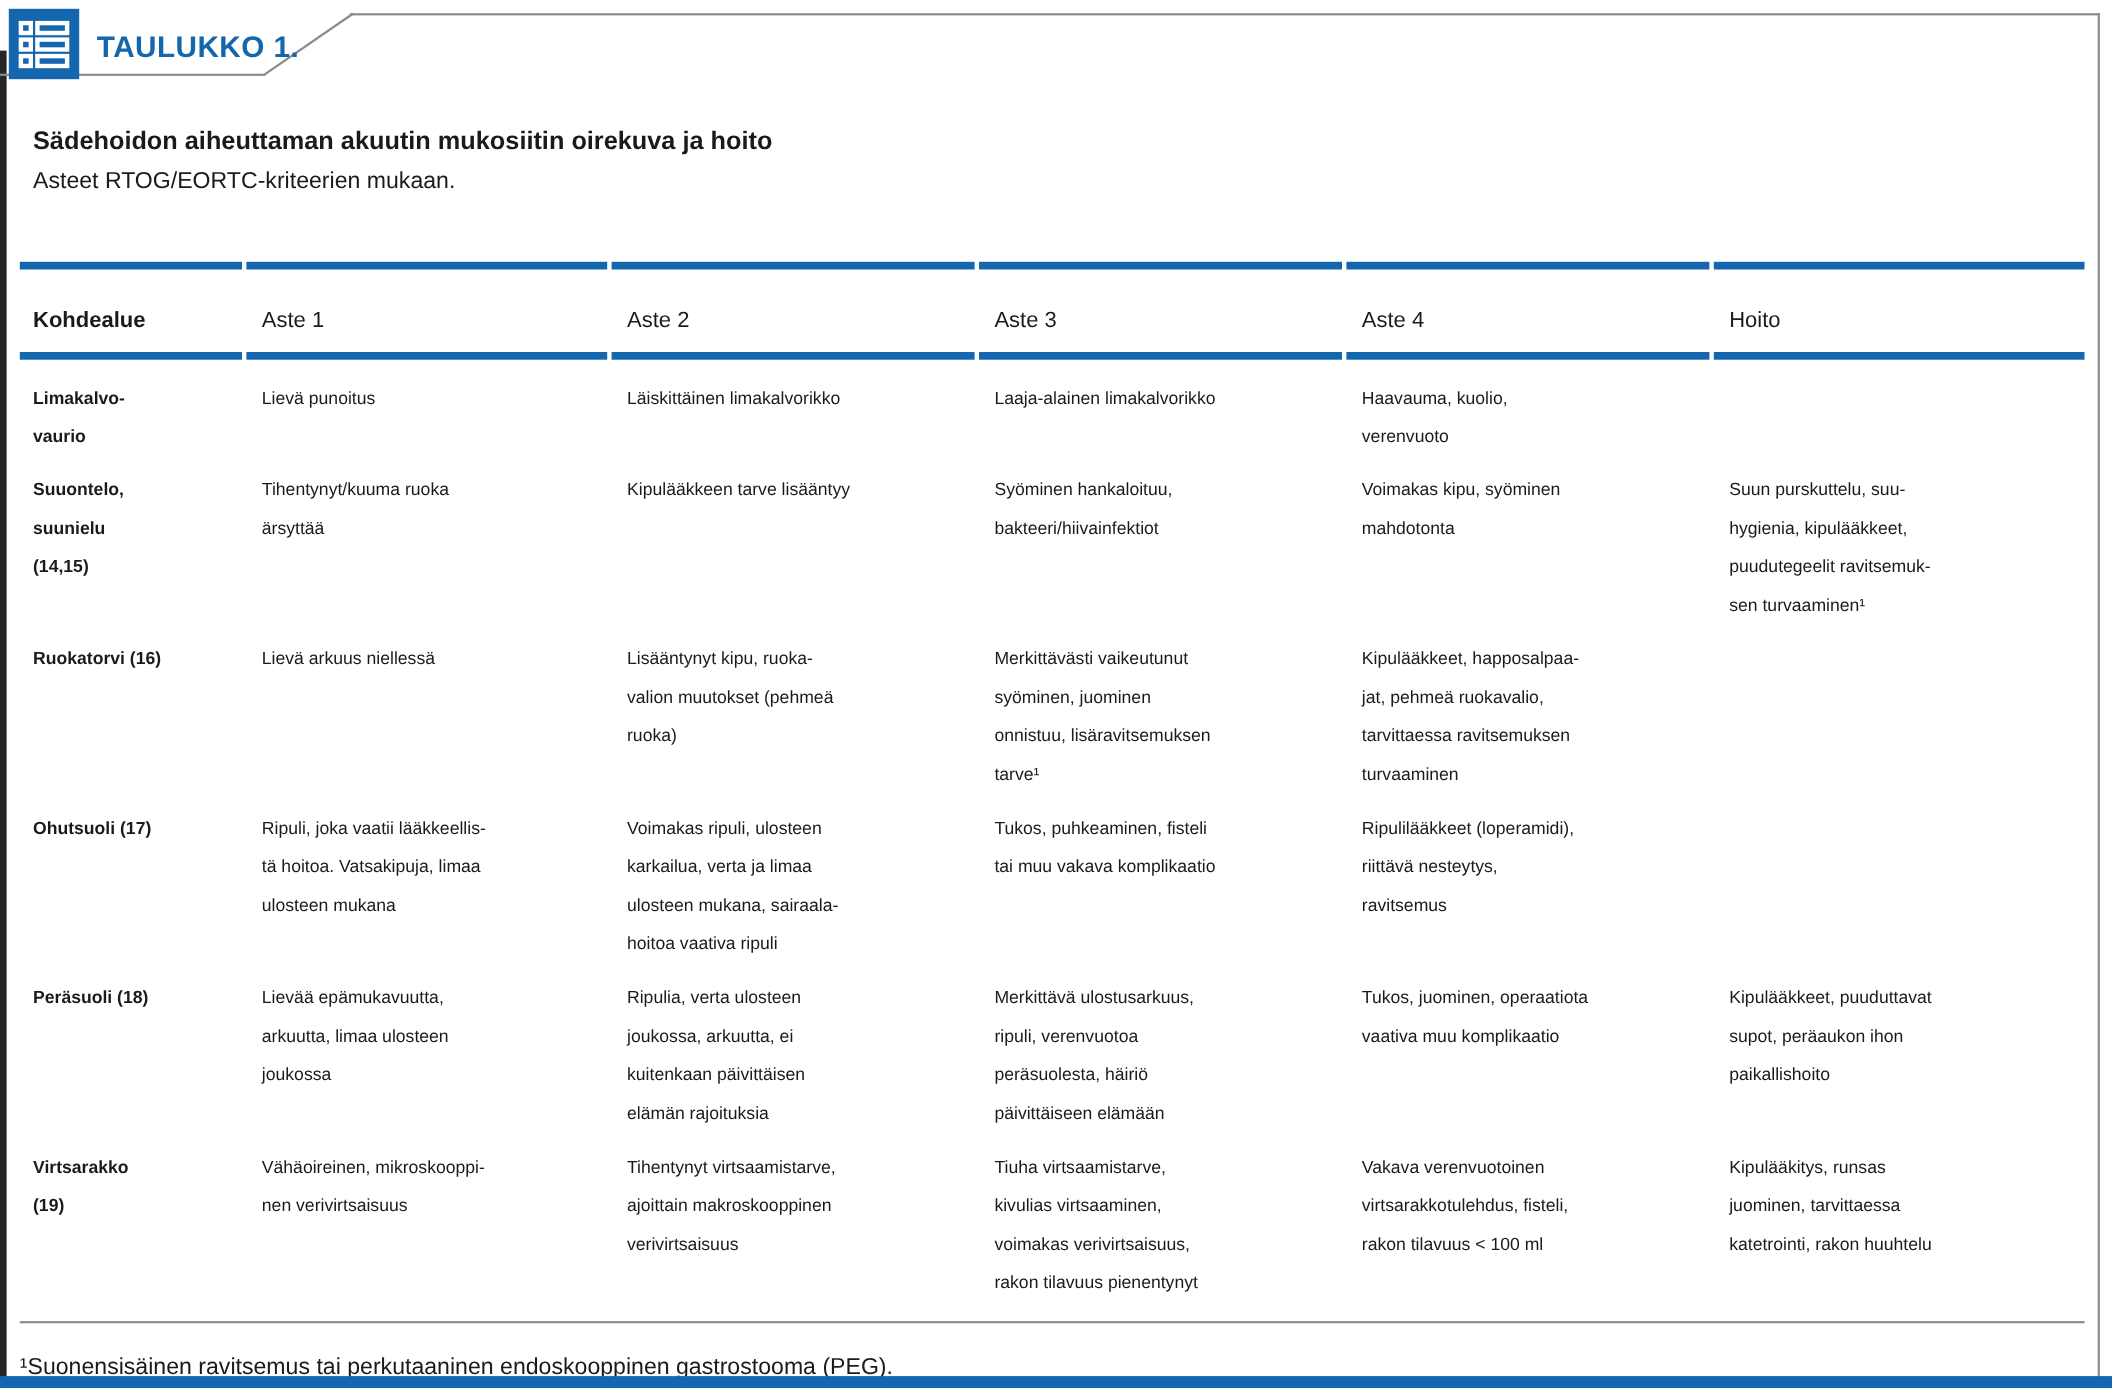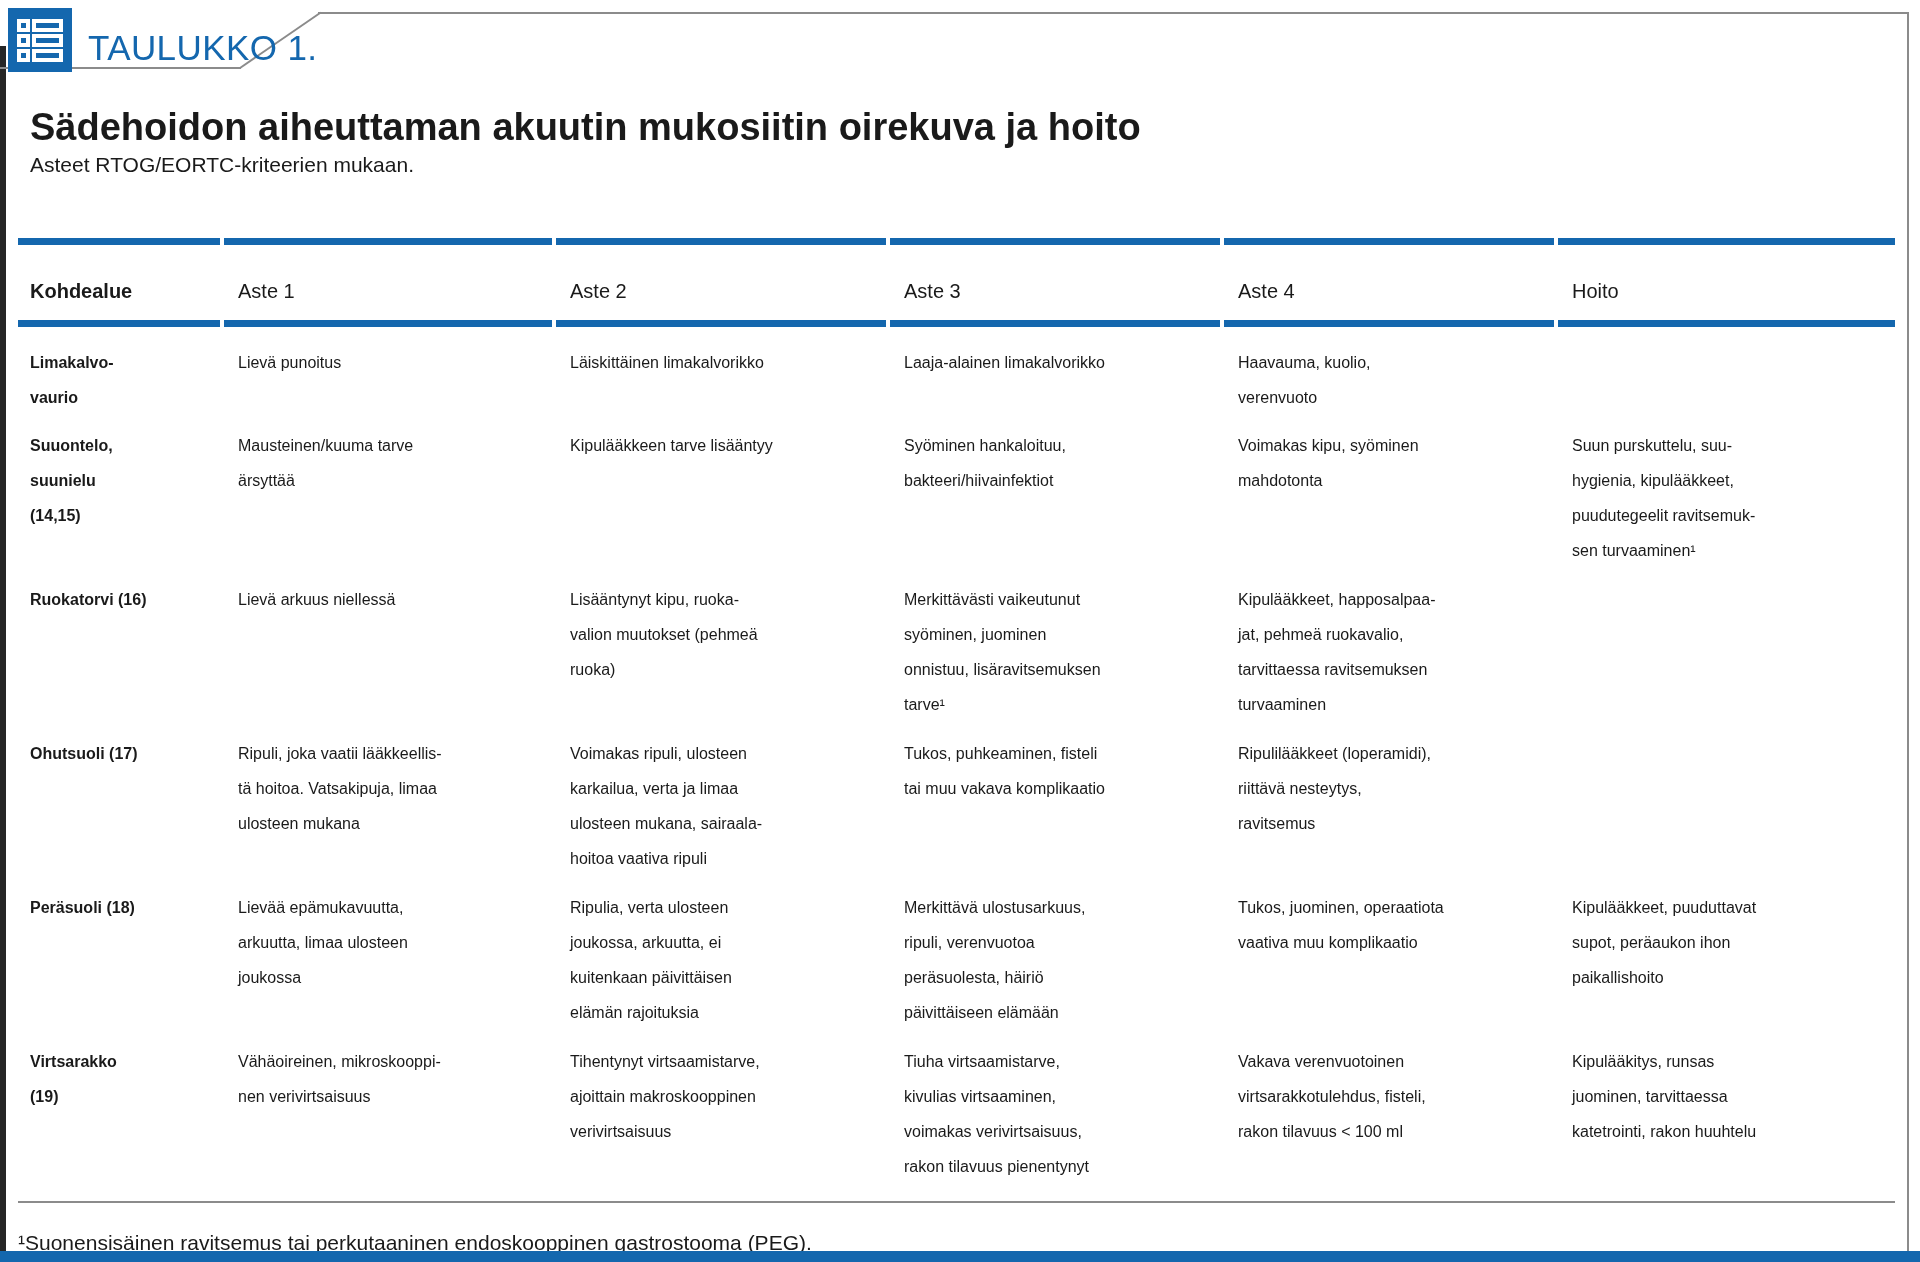--- a/index.html
+++ b/index.html
@@ -21,24 +21,24 @@
   
   .left-edge{position:absolute;left:0;top:46px;width:6px;height:1216px;background:var(--edge);}
   .tab-underline{position:absolute;left:0;top:67px;width:241px;height:2px;background:var(--rule-gray);}
   .tab-diagonal{position:absolute;left:240px;top:67px;width:98px;height:2px;background:var(--rule-gray);
     transform-origin:0 50%;transform:rotate(-34.5deg);}
   .top-rule{position:absolute;left:318px;top:12px;width:1591px;height:2px;background:var(--rule-gray);}
   .right-rule{position:absolute;left:1907px;top:12px;width:2px;height:1250px;background:var(--rule-gray);}
   .bottom-bar{position:absolute;left:0;top:1251px;width:1920px;height:11px;background:var(--accent);}
   
   .tab-icon{position:absolute;left:8px;top:8px;width:64px;height:64px;background:var(--accent);}
-  .tab-label{position:absolute;left:88px;top:28px;font-size:35px;font-weight:400;color:var(--accent);letter-spacing:.4px;}
+  .tab-label{position:absolute;left:88px;top:28px;font-size:27px;font-weight:700;color:var(--accent);letter-spacing:.4px;}
   
   .content{position:absolute;left:18px;top:90px;width:1877px;}
-  .title{margin:20px 0 0 12px;font-size:38px;line-height:34px;font-weight:700;}
+  .title{margin:20px 0 0 12px;font-size:23px;line-height:34px;font-weight:700;}
   .subtitle{margin:8px 0 0 12px;font-size:21px;line-height:26px;}
   .grid{display:grid;grid-template-columns:202px 328px 330px 330px 330px 337px;column-gap:4px;}
   .thead{margin-top:60px;}
   .hcell{
     border-top:7px solid var(--accent);
     border-bottom:7px solid var(--accent);
     padding:33px 0 16px 14px;
     font-size:20px;line-height:26px;
   }
   .hcell.first{font-weight:700;padding-left:12px;}
@@ -102,21 +102,21 @@
         <div class="cell">Laaja-alainen limakalvorikko</div>
         <div class="cell">Haavauma, kuolio,
 verenvuoto</div>
         <div class="cell"></div>
       </div>
 
       <div class="grid trow">
         <div class="cell label">Suuontelo,
 suunielu
 (14,15)</div>
-        <div class="cell">Mausteinen/kuuma tarve
+        <div class="cell">Tihentynyt/kuuma ruoka
 ärsyttää</div>
         <div class="cell">Kipulääkkeen tarve lisääntyy</div>
         <div class="cell">Syöminen hankaloituu,
 bakteeri/hiivainfektiot</div>
         <div class="cell">Voimakas kipu, syöminen
 mahdotonta</div>
         <div class="cell">Suun purskuttelu, suu-
 hygienia, kipulääkkeet,
 puudutegeelit ravitsemuk-
 sen turvaaminen¹</div>

